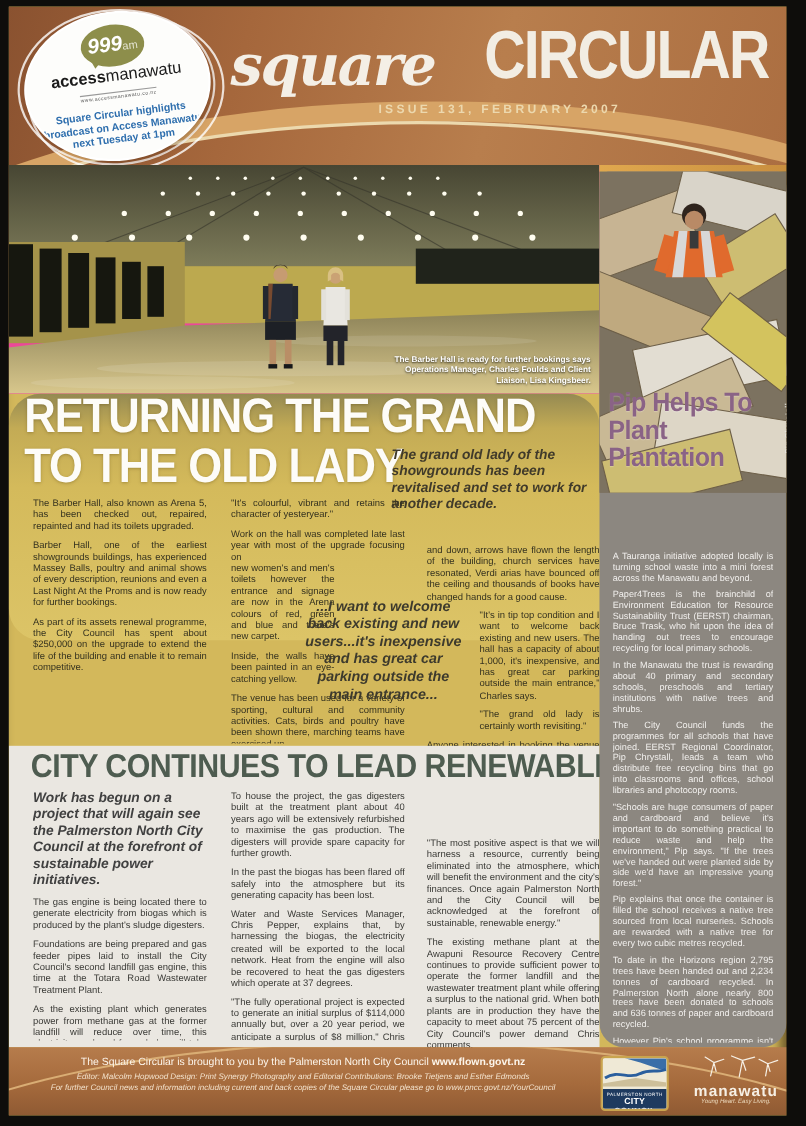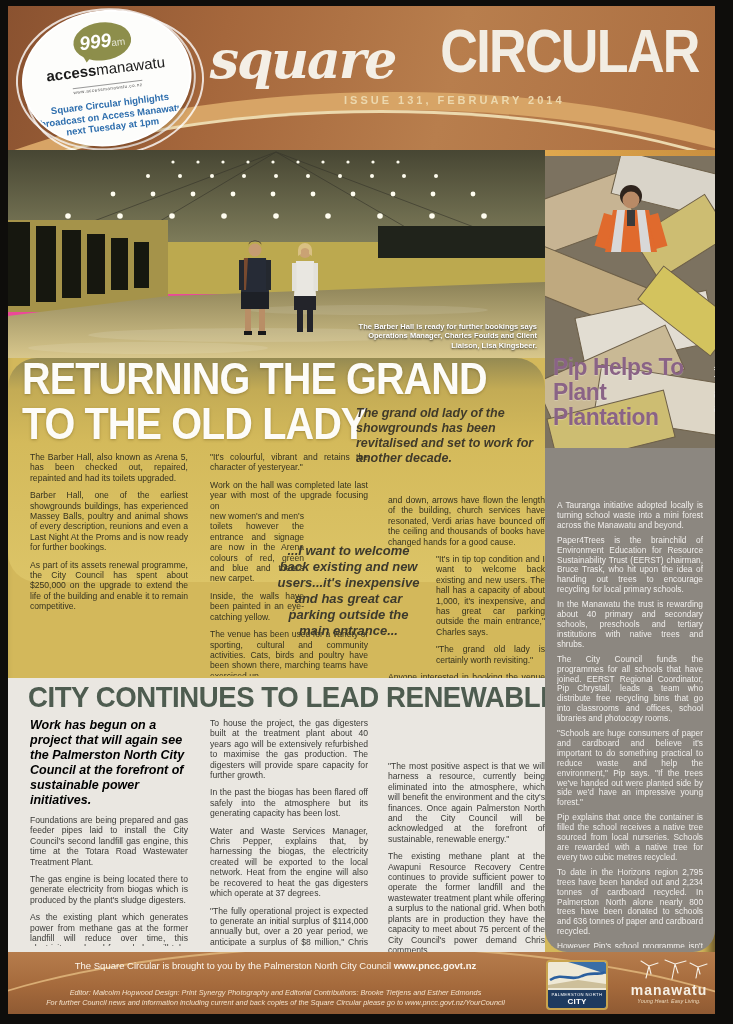--- a/index.html
+++ b/index.html
@@ -66,21 +66,21 @@
   .pull-quote{position:absolute;left:268px;top:157px;width:145px;text-align:center;font-style:italic;font-weight:bold;
     color:#3d3a2d;font-size:13px;line-height:16px;margin-top:28px;}
 
   
   .art2{position:absolute;left:0;top:672px;width:537px;height:274px;background:#eae7e1;}
   .art2 .headline{position:absolute;left:20px;top:2px;color:#4e5c50;font-weight:bold;font-size:30px;
     letter-spacing:-.5px;transform:scaleX(.92);transform-origin:left top;white-space:nowrap;}
   .cols2{position:absolute;left:22px;top:40px;width:515px;height:228px;}
   .col2s{position:absolute;top:0;height:228px;overflow:hidden;color:#3a3a36;font-size:8.6px;line-height:10.4px;text-align:justify;}
   .col2s p{margin:0 0 7px 0;}
-  .standfirst2{font-style:italic;font-weight:bold;color:#000000;font-size:12.5px;line-height:15px;text-align:left !important;margin-bottom:9px;}
+  .standfirst2{font-style:italic;font-weight:bold;color:#404040;font-size:12.5px;line-height:15px;text-align:left !important;margin-bottom:9px;}
 
   
   .sidebar{position:absolute;left:537px;top:144px;width:170px;height:802px;background:#8c8780;border-radius:22px;}
   .side-goldstrip{position:absolute;left:0;top:0;width:170px;height:6px;background:linear-gradient(90deg,#e0a84e,#c98f3f);}
   .side-photo{position:absolute;left:0;top:6px;width:170px;height:292px;overflow:hidden;background:#7c7260;}
   .side-photo svg{display:block;width:170px;height:292px;}
   .side-headline{position:absolute;left:8px;top:198px;color:#8a6386;font-weight:bold;font-size:24px;line-height:25px;
     letter-spacing:-.5px;transform:scaleX(.95);transform-origin:left top;text-shadow:0 1px 1px rgba(255,255,255,.25);}
   .side-credit{position:absolute;right:2px;top:210px;color:#e9e7e2;font-size:6.5px;font-weight:bold;
     transform:rotate(-90deg);transform-origin:right top;letter-spacing:.5px;}
@@ -89,42 +89,42 @@
   .side-text p{margin:0 0 5px 0;}
 
   
   .footer{position:absolute;left:0;top:946px;width:707px;height:62px;overflow:hidden;
     background:linear-gradient(180deg,#b67c4c 0%,#a56a3c 55%,#8f5a33 100%);}
   .footer .arc-line2{position:absolute;left:-150px;top:-6px;width:1000px;height:300px;border-radius:50%;
     border:2px solid transparent;border-top-color:#d9ad74;}
   .foot-text{position:absolute;left:10px;top:8px;width:515px;text-align:center;color:#fdf6ec;}
   .foot-l1{font-size:9.5px;font-weight:normal;}
   .foot-l1 b{font-weight:bold;}
-  .foot-small{font-style:italic;font-size:7.3px;line-height:9px;color:#f3e2cc;margin-top:17px;}
+  .foot-small{font-style:italic;font-size:7.3px;line-height:9px;color:#f3e2cc;margin-top:3px;}
   .pncc-logo{position:absolute;left:538px;top:8px;width:58px;height:46px;border:2px solid #c9a44e;border-radius:4px;
     overflow:hidden;background:#efe9d6;}
   .pncc-top{position:absolute;left:0;top:0;width:100%;height:26px;}
   .pncc-bottom{position:absolute;left:0;bottom:0;width:100%;height:18px;background:#1e3a5f;color:#fff;text-align:center;}
   .pncc-l1{font-size:4.2px;letter-spacing:.4px;padding-top:2px;}
   .pncc-l2{font-size:8px;font-weight:bold;letter-spacing:.2px;}
   .man-logo{position:absolute;left:618px;top:6px;width:86px;height:52px;text-align:center;color:#fff;}
   .man-name{font-size:14px;font-weight:bold;letter-spacing:1px;color:#f6efe4;margin-top:-2px;}
   .man-tag{font-style:italic;font-size:5.5px;color:#ecd9bc;}
 </style>
 </head>
 <body>
 
 <div class="page">
 
   <div class="header">
     <div class="arc-big"></div>
     <div class="arc-line"></div>
     <div class="masthead">
       <span class="title-script">square</span><span class="title-caps">CIRCULAR</span>
-      <div class="issue-line">ISSUE 131, FEBRUARY 2014</div>
+      <div class="issue-line">ISSUE 131, FEBRUARY 2007</div>
     </div>
     <div class="badge">
       <div class="ring1"></div>
       <div class="ring2"></div>
       <div class="badge-oval">
         <div class="bubble">
           <span class="num">999</span><span class="am">am</span>
         </div>
         <div class="brandline">
           <span class="brand-b">access</span><span>manawatu</span>
@@ -272,22 +272,22 @@
       </div>
     </div>
     <div class="pull-quote">...I want to welcome back existing and new users...it's inexpensive and has great car parking outside the main entrance...</div>
   </div>
 
   <div class="art2">
     <div class="headline">CITY CONTINUES TO LEAD RENEWABLE ENERGY</div>
     <div class="cols2">
       <div class="col2s c1">
         <p class="standfirst2">Work has begun on a project that will again see the Palmerston North City Council at the forefront of sustainable power initiatives.</p>
+        <p>The gas engine is being located there to generate electricity from biogas which is produced by the plant's sludge digesters.</p>
         <p>Foundations are being prepared and gas feeder pipes laid to install the City Council's second landfill gas engine, this time at the Totara Road Wastewater Treatment Plant.</p>
-        <p>The gas engine is being located there to generate electricity from biogas which is produced by the plant's sludge digesters.</p>
         <p>As the existing plant which generates power from methane gas at the former landfill will reduce over time, this electricity produced from sludge will take its place.</p>
       </div>
       <div class="col2s c2">
         <p>To house the project, the gas digesters built at the treatment plant about 40 years ago will be extensively refurbished to maximise the gas production. The digesters will provide spare capacity for further growth.</p>
         <p>In the past the biogas has been flared off safely into the atmosphere but its generating capacity has been lost.</p>
         <p>Water and Waste Services Manager, Chris Pepper, explains that, by harnessing the biogas, the electricity created will be exported to the local network. Heat from the engine will also be recovered to heat the gas digesters which operate at 37 degrees.</p>
         <p>"The fully operational project is expected to generate an initial surplus of $114,000 annually but, over a 20 year period, we anticipate a surplus of $8 million," Chris says.</p>
       </div>
       <div class="col2s c3">
         <p>"The most positive aspect is that we will harness a resource, currently being eliminated into the atmosphere, which will benefit the environment and the city's finances.  Once again Palmerston North and the City Council will be acknowledged at the forefront of sustainable, renewable energy."</p>
@@ -342,21 +342,21 @@
       <p>However Pip's school programme isn't just Paper4Trees. Her team also raise environmental awareness and waste minimisation with students by emphasising the three Rs – reduce, reuse and recycle.</p>
 
     </div>
   </div>
 
   <div class="footer">
     <div class="arc-line2"></div>
     <div class="foot-text">
       <div class="foot-l1">
         <span>The Square Circular is brought to you by the Palmerston North City Council</span>
-        <b>www.pncc.govt.nz</b>
+        <b>www.flown.govt.nz</b>
       </div>
       <div class="foot-small">Editor: Malcolm Hopwood   Design: Print Synergy   Photography and Editorial Contributions: Brooke Tietjens and Esther Edmonds</div>
       <div class="foot-small" style="margin-top:1px;">For further Council news and information including current and back copies of the Square Circular please go to www.pncc.govt.nz/YourCouncil</div>
     </div>
     <div class="pncc-logo">
       <svg class="pncc-top" viewBox="0 0 58 26">
         <rect x="0" y="0" width="58" height="26" fill="#efe9d6"></rect>
         <polygon points="20,0 58,0 58,12 34,4" fill="#3a6ea8"></polygon>
         <path d="M2,18 C14,10 24,20 34,14 C44,9 52,14 57,10" stroke="#2b5f9e" stroke-width="2.6" fill="none"></path>
         <polygon points="0,26 58,26 58,22 30,18 0,23" fill="#cdbf9a"></polygon>

